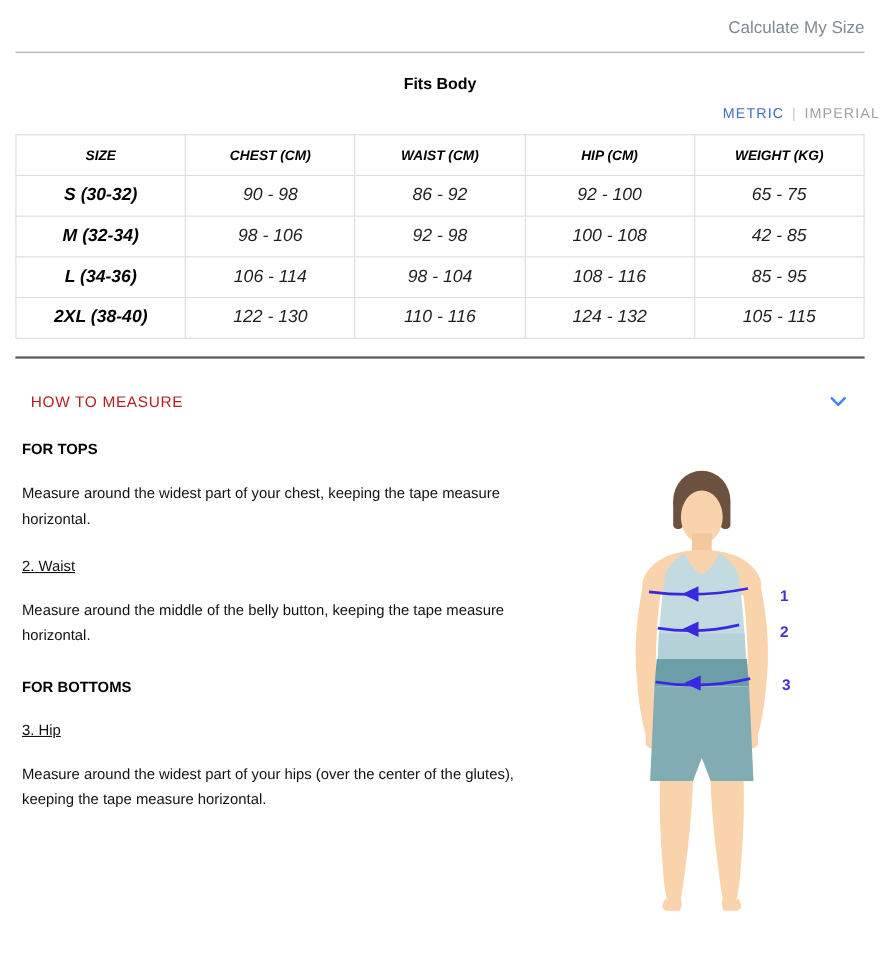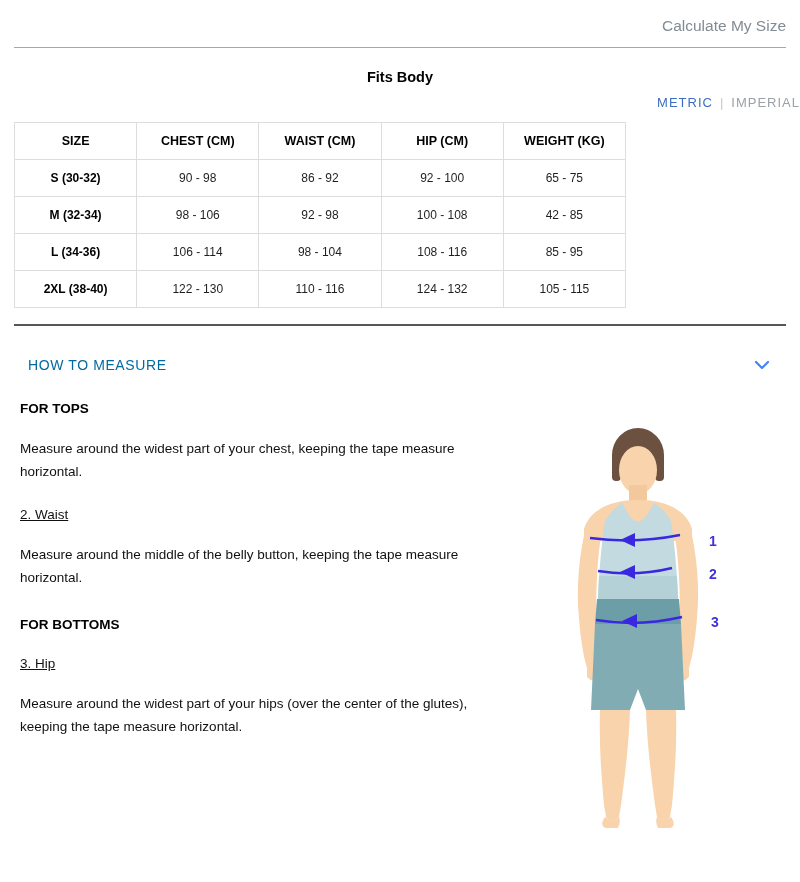--- a/index.html
+++ b/index.html
@@ -20,38 +20,38 @@
 
   
   .fits-body { text-align:center; font-weight:bold; font-size:14.5px; color:#000; margin-top:21px; }
   .units { text-align:right; margin-top:10px; font-size:13px; letter-spacing:1px; }
   .units .metric { color:#3e6dbf; cursor:pointer; }
   .units .sep { color:#c3c8cd; margin:0 7px; font-weight:normal; }
   .units .imperial { color:#9aa1a8; cursor:pointer; }
 
   
   table.size-chart {
-    width:612px; margin:12px 14px 0; border-collapse:collapse; table-layout:fixed;
+    width:772px; margin:12px 14px 0; border-collapse:collapse; table-layout:fixed;font-style:italic;
   }
   .size-chart th, .size-chart td {
     border:1px solid #dddddd; height:37px; text-align:center;
-    font-size:12px; color:#1f1f1f; padding:0 4px;
+    font-size:16px; color:#1f1f1f; padding:0 4px;
   }
   .size-chart th { font-weight:bold; font-size:12.5px; color:#000; }
   .size-chart td.size-cell { font-weight:bold; color:#000; }
 
   
   .divider { border:none; border-top:2px solid #565656; margin:16px 14px 0; }
 
   
   .htm-row {
     display:flex; justify-content:space-between; align-items:center;
     margin:31px 30px 0 28px; cursor:pointer;
   }
-  .htm-title { color:#0369a1; font-size:14px; letter-spacing:0.6px; }
+  .htm-title { color:#b91c1c; font-size:14px; letter-spacing:0.6px; }
   .chevron svg { display:block; }
 
   
   .content { position:relative; margin-top:24px; height:460px; }
   .instructions { margin-left:20px; width:470px; font-size:13.5px; color:#111; }
   .group-title { font-weight:bold; font-size:13.5px; color:#000; margin:28px 0 0; }
   .item-label { text-decoration:underline; font-size:13.5px; margin:24px 0 0; }
   .item-text { margin:21px 0 0; line-height:23px; }
 
   .figure-wrap { position:absolute; left:560px; top:12px; width:238px; height:426px; }

